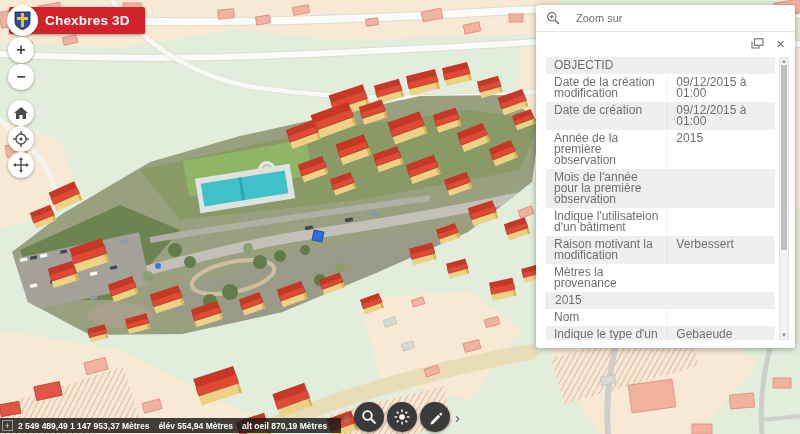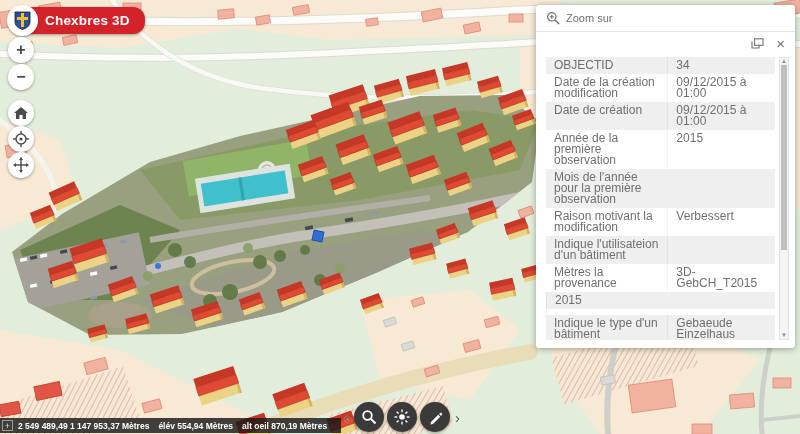--- a/index.html
+++ b/index.html
@@ -1,21 +1,21 @@
 <!DOCTYPE html>
 <html><head>
 <meta charset="utf-8">
 <style>
   html,body{margin:0;padding:0;background:#888;}
   *{box-sizing:border-box;font-family:"Liberation Sans",sans-serif;}
   #stage{position:relative;width:800px;height:434px;overflow:hidden;background:#e2eedb;}
   #map{position:absolute;inset:0;}
 
   
-  .logo{position:absolute;left:9px;top:7px;height:27px;background:#d3232a;border-radius:12px;
+  .logo{position:absolute;left:9px;top:7px;height:27px;background:#d3232a;border-radius:2px;
         display:flex;align-items:center;padding:0 15px 0 36px;color:#fff;font-weight:700;
         font-size:13.5px;letter-spacing:.2px;box-shadow:0 1px 3px rgba(0,0,0,.35);cursor:pointer;white-space:nowrap;}
   .crest{position:absolute;left:-2px;top:-2px;width:31px;height:31px;border-radius:50%;background:#fff;
          display:flex;align-items:center;justify-content:center;box-shadow:0 1px 2px rgba(0,0,0,.3);}
 
   
   .ctl{position:absolute;left:8px;width:26px;height:26px;border-radius:50%;background:#fff;
        box-shadow:0 1px 3px rgba(0,0,0,.35);display:flex;align-items:center;justify-content:center;
        color:#4a4a4a;font-weight:700;font-size:16px;line-height:1;cursor:pointer;user-select:none;}
   .ctl svg{display:block;}
@@ -31,21 +31,21 @@
 
   
   .toolbar{position:absolute;left:342px;top:402px;display:flex;align-items:center;gap:3px;}
   .chev{color:#555;font-size:15px;line-height:1;padding:0 2px;cursor:pointer;text-shadow:0 0 2px #fff;}
   .tbtn{width:30px;height:30px;border-radius:50%;background:#3a3a3a;display:flex;align-items:center;
         justify-content:center;cursor:pointer;box-shadow:0 1px 3px rgba(0,0,0,.4);}
 
   
   .popup{position:absolute;left:536px;top:5px;width:259px;height:343px;background:#fff;border-radius:3px;
          box-shadow:0 1px 6px rgba(0,0,0,.35);display:flex;flex-direction:column;overflow:hidden;}
-  .popup-header{height:27px;display:flex;align-items:center;gap:6px;padding:0 10px;
+  .popup-header{height:27px;display:flex;align-items:center;gap:16px;padding:0 10px;
                 border-bottom:1px solid #e4e4e4;color:#6e6e6e;font-size:11px;cursor:pointer;}
   .popup-actions{height:23px;display:flex;align-items:center;justify-content:flex-end;gap:12px;
                  padding:0 10px;color:#6e6e6e;}
   .popup-actions .close{font-size:15px;line-height:1;cursor:pointer;color:#6e6e6e;}
   .popup-body{position:relative;flex:1;margin:2px 6px 8px 10px;overflow:hidden;}
   .attr-table{margin-right:14px;}
   .row{display:grid;grid-template-columns:53% 47%;font-size:12px;line-height:11px;color:#6f6f6f;}
   .row:nth-child(odd){background:#efefef;}
   .cell{padding:3px 8px 3px 8px;}
   .cell.value{border-left:1px solid rgba(0,0,0,.05);}
@@ -564,53 +564,52 @@
       <svg width="13" height="11" viewBox="0 0 13 11" style="cursor:pointer">
         <rect x="3.5" y="0.8" width="8.5" height="6.5" fill="none" stroke="#6e6e6e" stroke-width="1.1"></rect>
         <path d="M1,3.5 V10 H8 V8" fill="none" stroke="#6e6e6e" stroke-width="1.1"></path>
       </svg>
       <span class="close">×</span>
     </div>
     <div class="popup-body">
       <div class="attr-table" id="attr-table">
           <div class="row">
             <div class="cell label">OBJECTID</div>
-            <div class="cell value">34</div>
           </div>
           <div class="row">
             <div class="cell label">Date de la création modification</div>
             <div class="cell value">09/12/2015 à 01:00</div>
           </div>
           <div class="row">
             <div class="cell label">Date de création</div>
             <div class="cell value">09/12/2015 à 01:00</div>
           </div>
           <div class="row">
             <div class="cell label">Année de la première observation</div>
             <div class="cell value">2015</div>
           </div>
           <div class="row">
             <div class="cell label">Mois de l'année pour la première observation</div>
           </div>
           <div class="row">
+            <div class="cell label">Indique l'utilisateion d'un bâtiment</div>
+            <div class="cell value"></div>
+          </div>
+          <div class="row">
             <div class="cell label">Raison motivant la modification</div>
             <div class="cell value">Verbessert</div>
           </div>
           <div class="row">
-            <div class="cell label">Indique l'utilisateion d'un bâtiment</div>
-            <div class="cell value"></div>
-          </div>
-          <div class="row">
             <div class="cell label">Mètres la provenance</div>
-            <div class="cell value">3D-GebCH_T2015</div>
           </div>
           <div class="row">
             <div class="cell value">2015</div>
           </div>
           <div class="row">
+            <div class="cell label">Nom</div>
             <div class="cell value"></div>
           </div>
           <div class="row">
             <div class="cell label">Indique le type d'un bâtiment</div>
             <div class="cell value">Gebaeude Einzelhaus</div>
           </div>
         </div>
       <div class="sbar">
         <div class="sarr up">▲</div>
         <div class="sthumb"></div>

